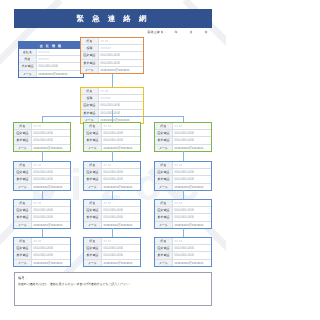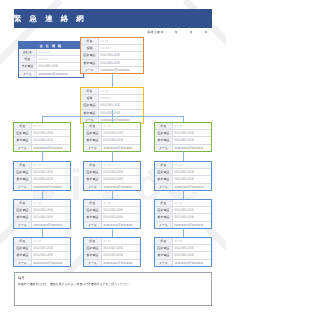--- a/index.html
+++ b/index.html
@@ -14,21 +14,21 @@
   
   .wm{position:absolute;inset:0;pointer-events:none;z-index:0;overflow:hidden;}
   .wm svg{position:absolute;inset:0;}
 
   .page{position:relative;z-index:2;width:226px;height:320px;}
 
   
   .titlebar{
     position:absolute;left:14px;top:9px;width:198px;height:19px;
     background:#31518f;
-    display:flex;align-items:center;
+    display:flex;align-items:center;justify-content:center;
   }
   .titlebar span{
     color:#ffffff;font-size:7.5px;letter-spacing:3px;font-weight:700;
     white-space:nowrap;
   }
   .datebar{
     position:absolute;right:14px;top:30px;
     display:flex;align-items:center;gap:3px;
     font-size:3.1px;color:#444;white-space:nowrap;
   }

